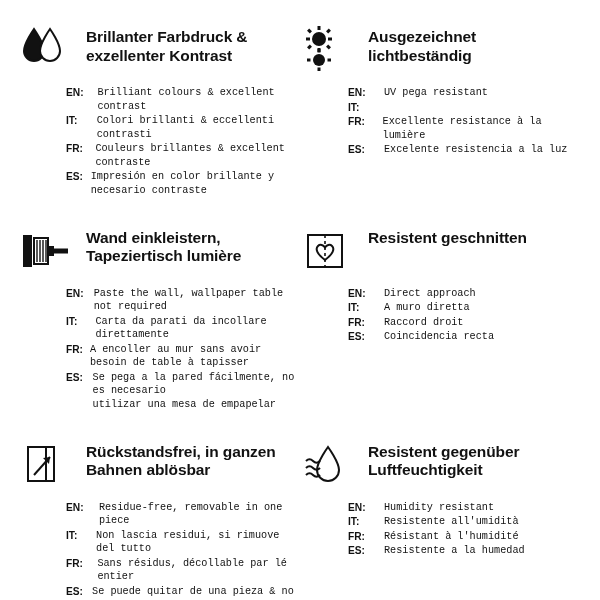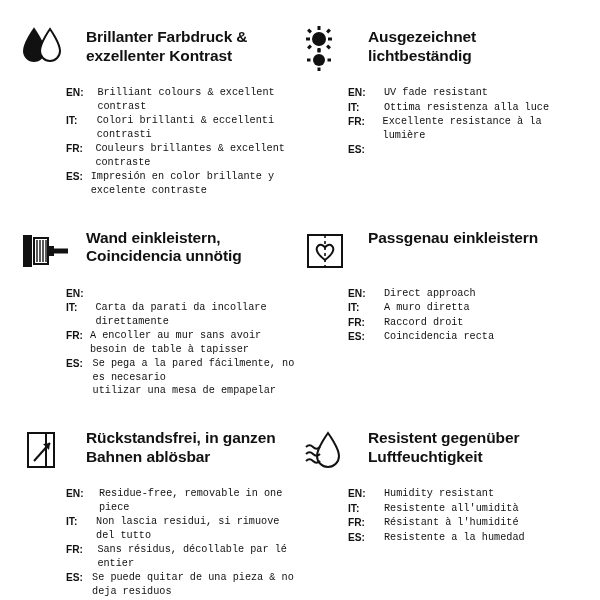--- a/index.html
+++ b/index.html
@@ -97,21 +97,21 @@
         <div class="lang-row">
           <span class="lang-code">IT:</span>
           <span class="lang-text">Colori brillanti &amp; eccellenti contrasti</span>
         </div>
         <div class="lang-row">
           <span class="lang-code">FR:</span>
           <span class="lang-text">Couleurs brillantes &amp; excellent contraste</span>
         </div>
         <div class="lang-row">
           <span class="lang-code">ES:</span>
-          <span class="lang-text">Impresión en color brillante y excelente contraste</span>
+          <span class="lang-text">Impresión en color brillante y necesario contraste</span>
         </div>
       </div>
     </div>
 
     <div class="feature">
       <div class="feature-head">
         <div class="icon-box">
           <svg width="52" height="48" viewBox="0 0 52 48">
             <g fill="#111">
               <circle cx="17" cy="13" r="7"></circle>
@@ -133,32 +133,32 @@
                 <rect x="25.5" y="32.5" width="3.5" height="3"></rect>
               </g>
             </g>
           </svg>
         </div>
         <div class="title">Ausgezeichnet lichtbeständig</div>
       </div>
       <div class="langs">
         <div class="lang-row">
           <span class="lang-code">EN:</span>
-          <span class="lang-text">UV fade resistant</span>
-        </div>
-        <div class="lang-row">
-          <span class="lang-code">IT:</span>
-          <span class="lang-text">Ottima resistenza alla luce</span>
+          <span class="lang-text">UV pega resistant</span>
+        </div>
+        <div class="lang-row">
+          <span class="lang-code">IT:</span>
         </div>
         <div class="lang-row">
           <span class="lang-code">FR:</span>
           <span class="lang-text">Excellente resistance à la lumière</span>
         </div>
         <div class="lang-row">
           <span class="lang-code">ES:</span>
+          <span class="lang-text">Excelente resistencia a la luz</span>
         </div>
       </div>
     </div>
   </div>
 
   <div class="grid r2">
 
     <div class="feature">
       <div class="feature-head">
         <div class="icon-box">
@@ -168,25 +168,26 @@
             <g stroke="#111" stroke-width="1.4">
               <line x1="17" y1="13" x2="17" y2="35"></line>
               <line x1="20" y1="13" x2="20" y2="35"></line>
               <line x1="23" y1="13" x2="23" y2="35"></line>
               <line x1="26" y1="13" x2="26" y2="35"></line>
             </g>
             <rect x="28" y="19" width="6" height="10" fill="#111"></rect>
             <rect x="34" y="21.5" width="14" height="5" fill="#111"></rect>
           </svg>
         </div>
-        <div class="title">Wand einkleistern, Coincidencia unnötig</div>
-      </div>
-      <div class="langs">
-        <div class="lang-row">
-          <span class="lang-code">EN:</span>
+        <div class="title">Wand einkleistern, Tapeziertisch lumière</div>
+      </div>
+      <div class="langs">
+        <div class="lang-row">
+          <span class="lang-code">EN:</span>
+          <span class="lang-text">Paste the wall, wallpaper table not required</span>
         </div>
         <div class="lang-row">
           <span class="lang-code">IT:</span>
           <span class="lang-text">
             <span>Carta da parati da incollare direttamente</span>
           </span>
         </div>
         <div class="lang-row">
           <span class="lang-code">FR:</span>
           <span class="lang-text">A encoller au mur sans avoir besoin de table à tapisser</span>
@@ -203,21 +204,21 @@
 
     <div class="feature">
       <div class="feature-head">
         <div class="icon-box">
           <svg width="52" height="48" viewBox="0 0 52 48">
             <rect x="6" y="8" width="34" height="32" fill="none" stroke="#111" stroke-width="2"></rect>
             <line x1="23" y1="8" x2="23" y2="40" stroke="#111" stroke-width="1.6" stroke-dasharray="3 3"></line>
             <path d="M23 33 C15 27 13 22 16 19 c2.2-2.2 5.4-1 7 1.6 1.6-2.6 4.8-3.8 7-1.6 3 3 1 8-7 14 Z" fill="none" stroke="#111" stroke-width="2"></path>
           </svg>
         </div>
-        <div class="title">Passgenau einkleistern</div>
+        <div class="title">Resistent geschnitten</div>
       </div>
       <div class="langs">
         <div class="lang-row">
           <span class="lang-code">EN:</span>
           <span class="lang-text">Direct approach</span>
         </div>
         <div class="lang-row">
           <span class="lang-code">IT:</span>
           <span class="lang-text">A muro diretta</span>
         </div>

